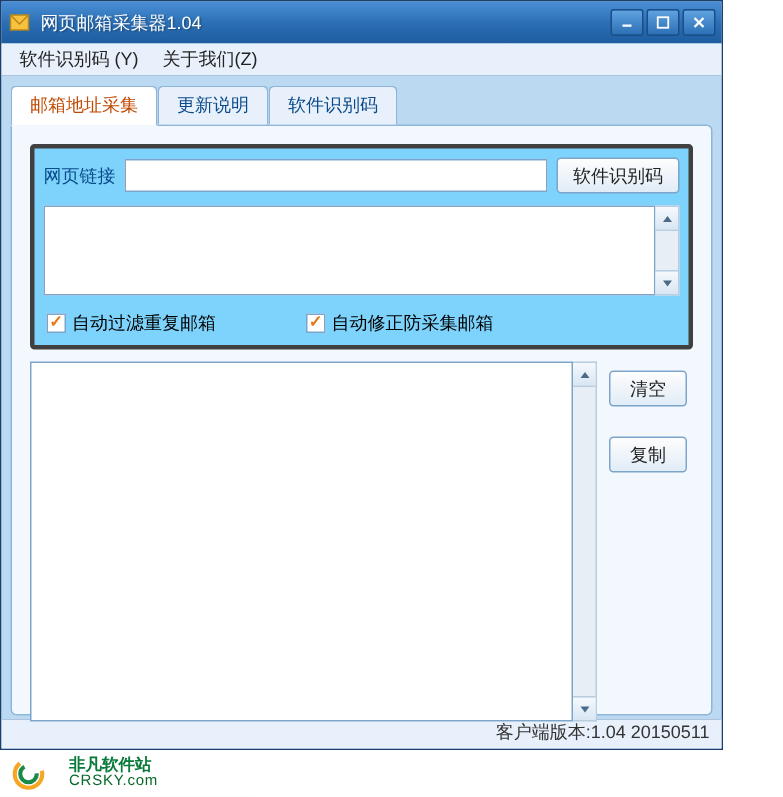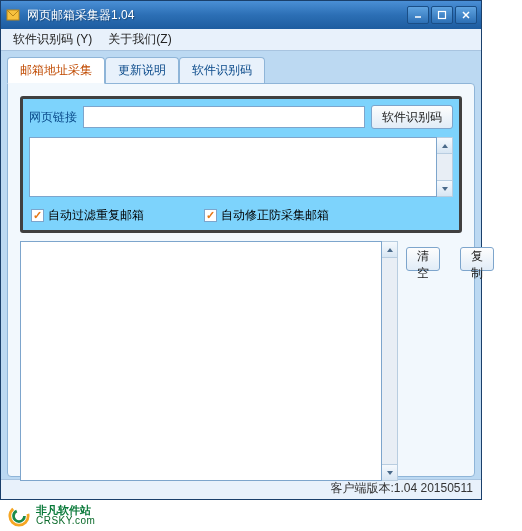--- a/index.html
+++ b/index.html
@@ -29,24 +29,24 @@
 .sb-btn{height:16px;background:linear-gradient(to bottom,#f5f9fd,#d8e6f3);border-bottom:1px solid #b8cde0;display:flex;align-items:center;justify-content:center}
 .sb-btn:last-child{border-bottom:none;border-top:1px solid #b8cde0}
 .sb-track{flex:1}
 .checks{display:flex;gap:60px;margin-top:10px;padding-left:2px}
 .check{display:flex;align-items:center;gap:4px;cursor:pointer}
 .checkbox{width:13px;height:13px;border:1px solid #7da5cc;background:#fff;display:flex;align-items:center;justify-content:center}
 .checkbox.checked::after{content:"✓";color:#e67817;font-size:11px;font-weight:bold;line-height:1}
 .group2{display:flex;gap:8px;height:240px}
 .big-area-wrap{flex:1;display:flex}
 .big-area{flex:1;border:1px solid #7da5cc;background:#fff;resize:none;padding:4px}
-.side-btns{width:56px;display:flex;flex-direction:row;gap:20px;padding-top:6px}
+.side-btns{width:56px;display:flex;flex-direction:column;gap:20px;padding-top:6px}
 .side-btns .btn{width:52px}
 .statusbar{height:20px;background:#e8f1fb;border-top:1px solid #a8c4e0;display:flex;justify-content:flex-end;padding:0 8px;color:#333}
-.footer{height:31px;display:flex;align-items:center;padding:0 8px;gap:6px;background:#fff}
+.footer{height:31px;display:flex;align-items:center;padding:0 8px;gap:16px;background:#fff}
 .footer-logo{width:22px;height:22px}
 .footer-text{display:flex;flex-direction:column;line-height:1}
 .footer-cn{font-size:11px;color:#0a7a3a;font-weight:bold}
 .footer-en{font-size:10px;color:#0a6a2a;letter-spacing:.5px}
 </style>
 </head>
 <body>
 
 <div class="window">
   <div class="titlebar">

